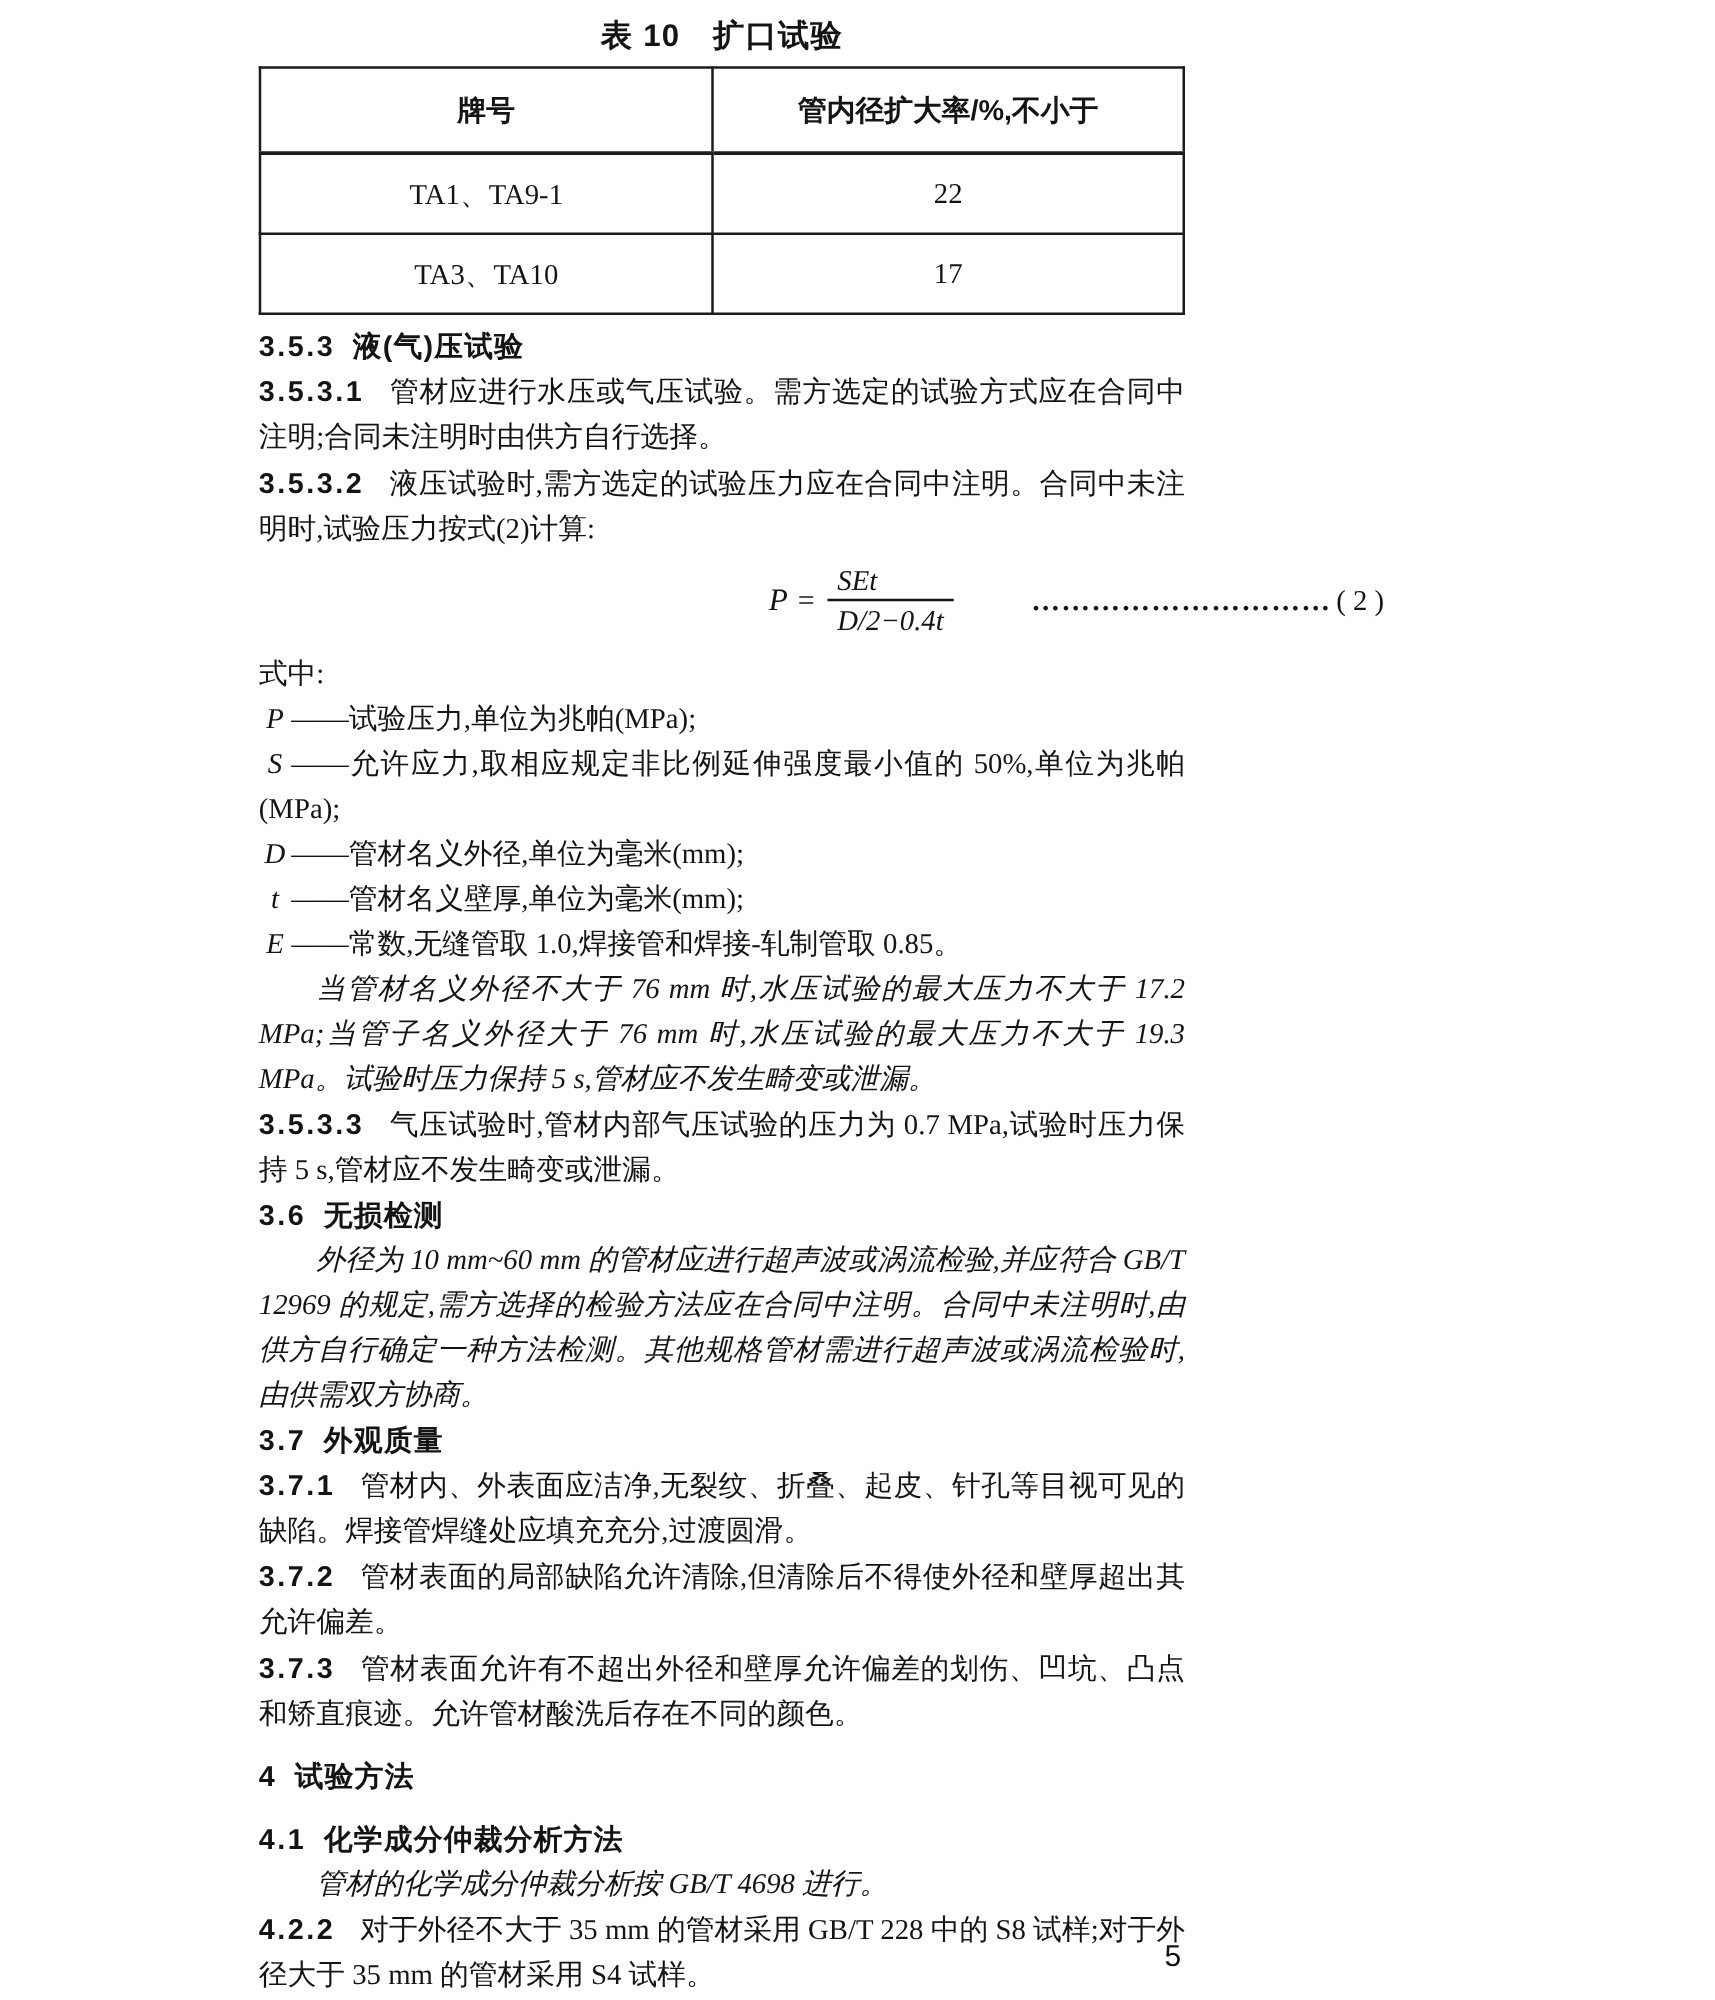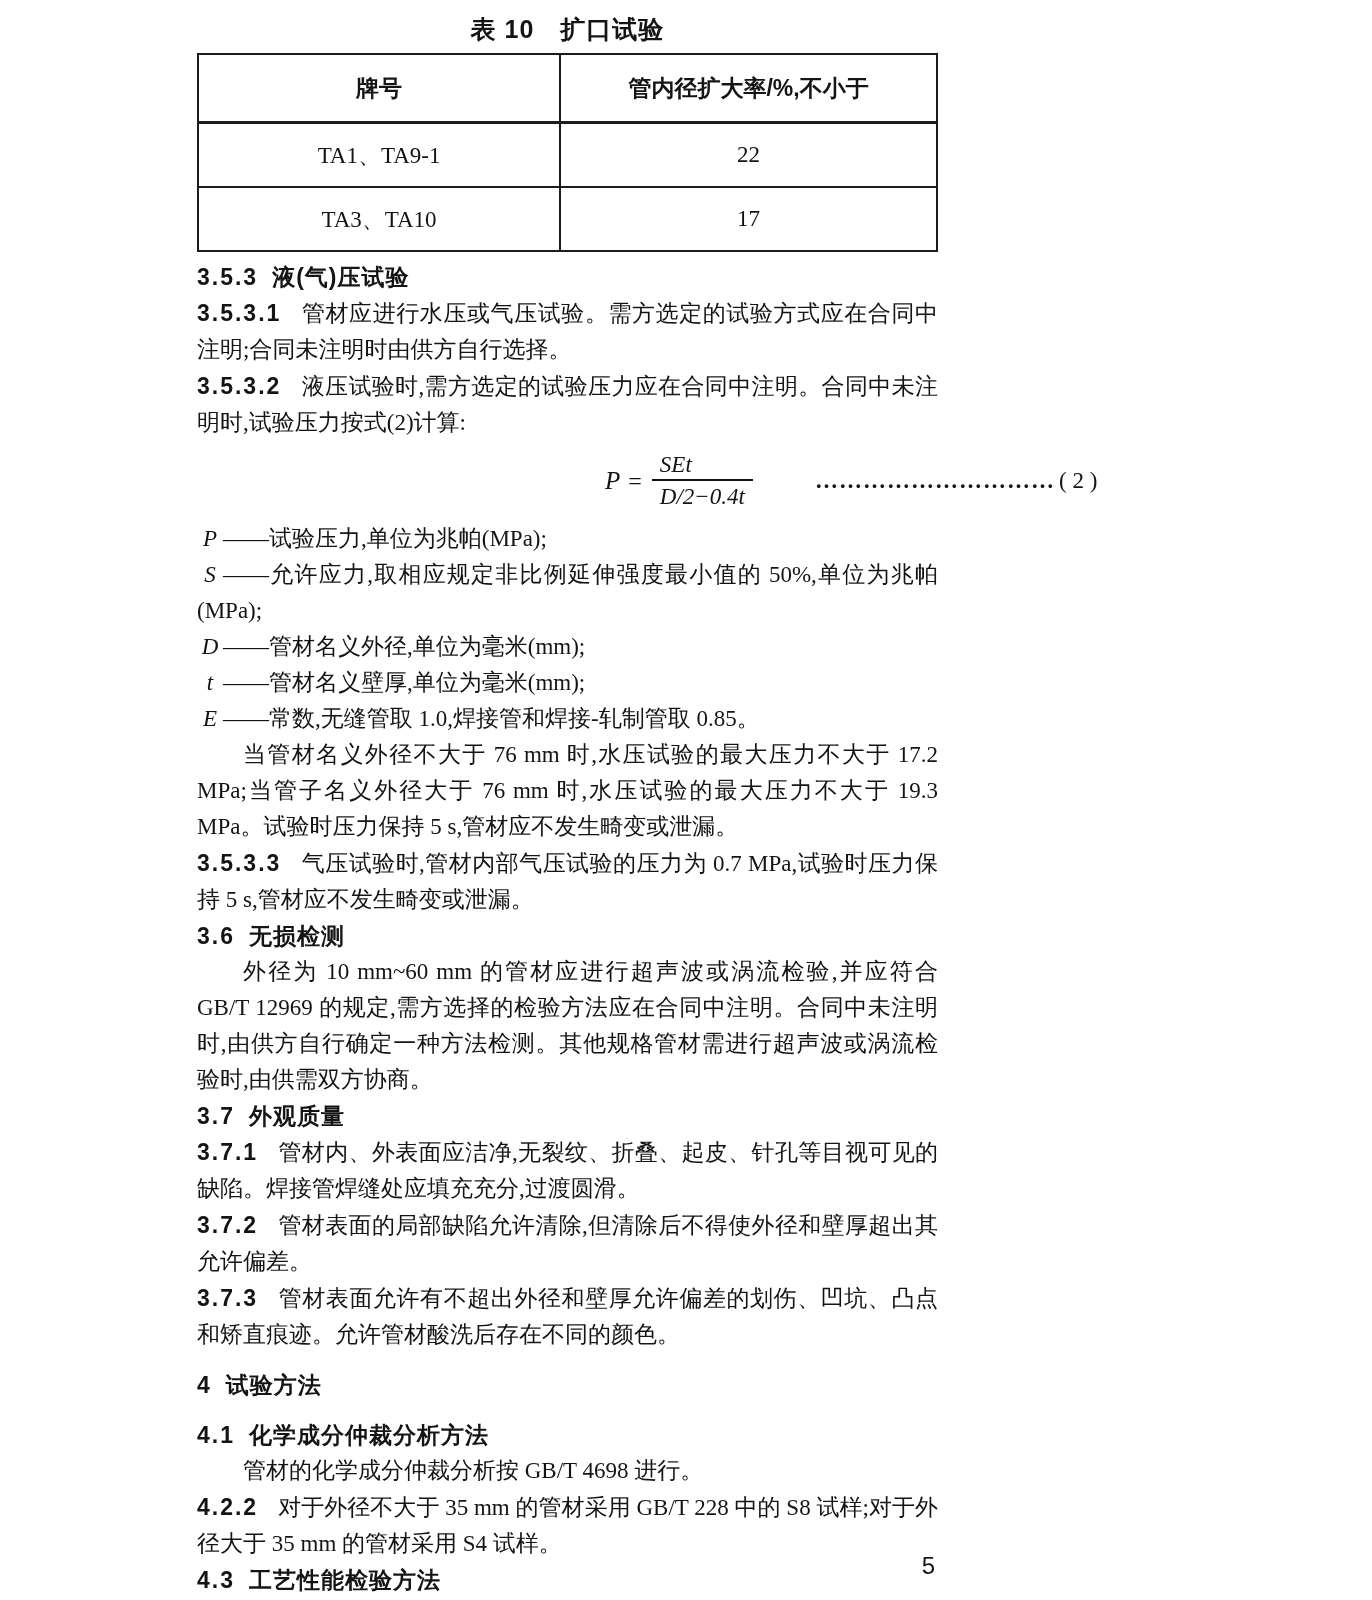--- a/index.html
+++ b/index.html
@@ -5,21 +5,21 @@
   html, body { margin: 0; padding: 0; }
   body {
     width: 1372px; height: 1600px;
     background: #ffffff;
     color: #141414;
     font-family: "Liberation Serif", serif;
     position: relative;
     overflow: hidden;
   }
   .page {
-    position: absolute; top: 0; left: 0;
+    position: absolute; top: 0; left: 10px;
     width: 1085px; height: 1600px;
     box-sizing: border-box;
     padding: 14px 147px 0 197px;
   }
   
   .table-title {
     text-align: center;
     font-family: "Liberation Sans", sans-serif;
     font-weight: bold;
     font-size: 25px;
@@ -54,21 +54,21 @@
   .num {
     font-family: Liberation Sans, sans-serif;
     font-weight: bold;
     letter-spacing: 2px;
     margin-right: 20px;
     white-space: nowrap;
   }
   .heading { font-family: "Liberation Sans", sans-serif; font-weight: bold; }
   .heading .num { margin-right: 14px; }
   .htxt { letter-spacing: 1px; }
-  .ind { text-indent: 2em; }
+  .ind { text-indent: 2em; font-style: italic; }
   .where { padding-left: 16px; }
   .def { padding-left: 12px; }
   .def .sym {
     display: inline-block; min-width: 26px; text-align: center;
     font-style: italic; font-family: "Liberation Serif", serif;
   }
   .math { font-style: italic; font-family: "Liberation Serif", serif; }
   
   .formula-row {
     height: 80px;
@@ -142,20 +142,21 @@
         <span class="f-eq">=</span>
         <span class="frac">
           <span class="fnum math">SEt</span>
           <span class="fden math">D/2−0.4t</span>
         </span>
       </div>
       <div class="f-dots">…………………………</div>
       <div class="f-no">( 2 )</div>
     </div>
 
+    <p class="where">式中:</p>
 
     <p class="def"><span class="sym">P</span><span>——</span><span>试验压力,单位为兆帕(MPa);</span></p>
     <p class="def"><span class="sym">S</span><span>——</span><span>允许应力,取相应规定非比例延伸强度最小值的 50%,单位为兆帕(MPa);</span></p>
     <p class="def"><span class="sym">D</span><span>——</span><span>管材名义外径,单位为毫米(mm);</span></p>
     <p class="def"><span class="sym">t</span><span>——</span><span>管材名义壁厚,单位为毫米(mm);</span></p>
     <p class="def"><span class="sym">E</span><span>——</span><span>常数,无缝管取 1.0,焊接管和焊接-轧制管取 0.85。</span></p>
 
     <p class="ind">当管材名义外径不大于 76 mm 时,水压试验的最大压力不大于 17.2 MPa;当管子名义外径大于 76 mm 时,水压试验的最大压力不大于 19.3 MPa。试验时压力保持 5 s,管材应不发生畸变或泄漏。</p>
 
     <p class="clause"><span class="num">3.5.3.3</span><span>气压试验时,管材内部气压试验的压力为 0.7 MPa,试验时压力保持 5 s,管材应不发生畸变或泄漏。</span></p>

